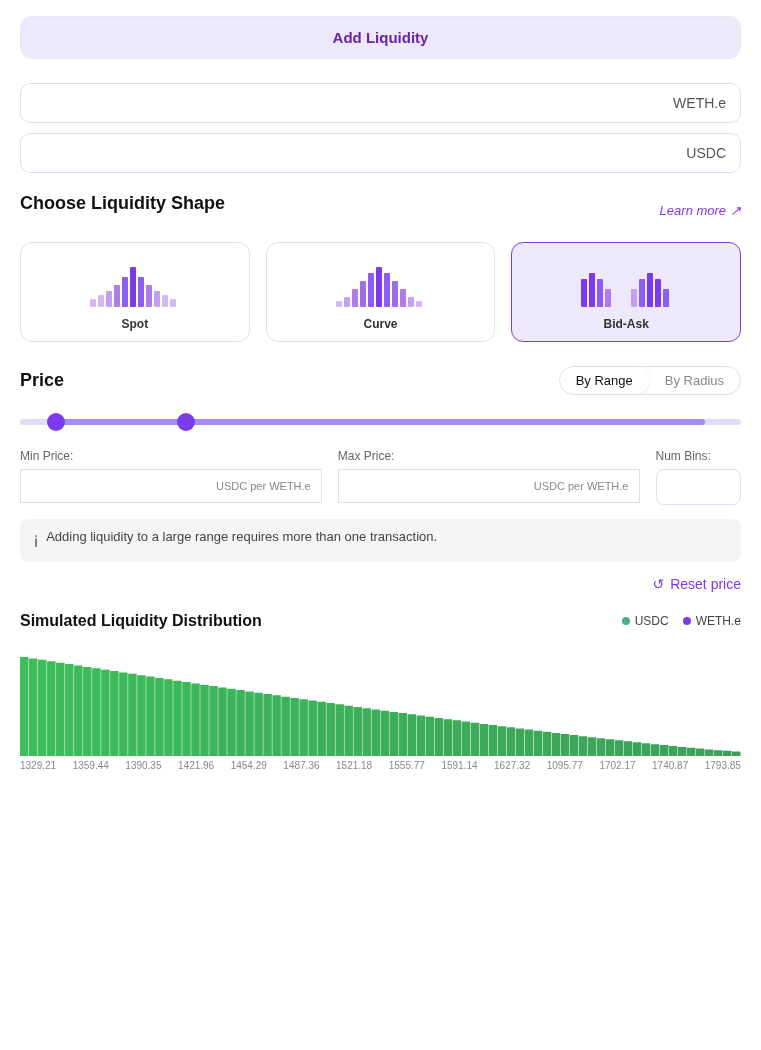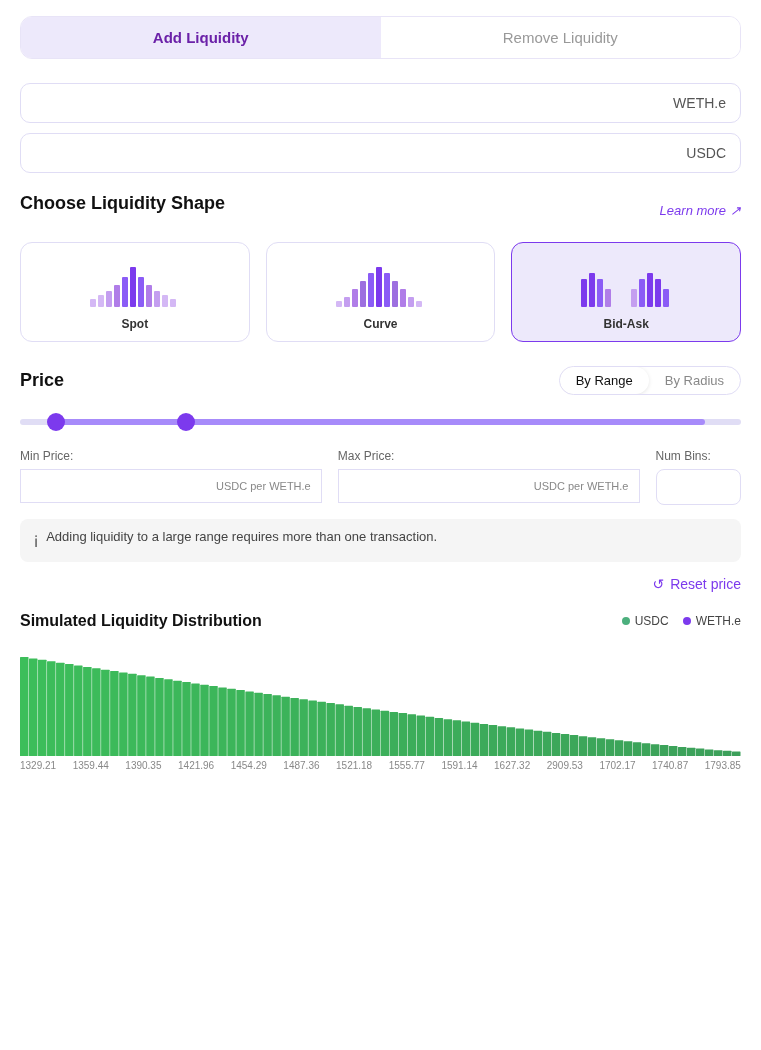--- a/index.html
+++ b/index.html
@@ -347,21 +347,20 @@
       color: #888;
     }
   </style>
 </head>
 <body>
 
 <div class="container">
 
   <div class="tab-row">
     <button class="tab-btn active">Add Liquidity</button>
-    <button class="tab-btn inactive">Remove Liquidity</button>
   </div>
 
   <div>
 
     <div class="input-row">
       <input type="text" style="">
       <span class="token-label">WETH.e</span>
     </div>
 
     <div class="input-row">
@@ -595,20 +594,20 @@
     <span class="chart-x-label">1329.21</span>
         <span class="chart-x-label">1359.44</span>
         <span class="chart-x-label">1390.35</span>
         <span class="chart-x-label">1421.96</span>
         <span class="chart-x-label">1454.29</span>
         <span class="chart-x-label">1487.36</span>
         <span class="chart-x-label">1521.18</span>
         <span class="chart-x-label">1555.77</span>
         <span class="chart-x-label">1591.14</span>
         <span class="chart-x-label">1627.32</span>
-        <span class="chart-x-label">2909.53</span>
+        <span class="chart-x-label">1095.77</span>
         <span class="chart-x-label">1702.17</span>
         <span class="chart-x-label">1740.87</span>
         <span class="chart-x-label">1793.85</span>
       </div>
   </div>
 
 </div>
 
 </body></html>

